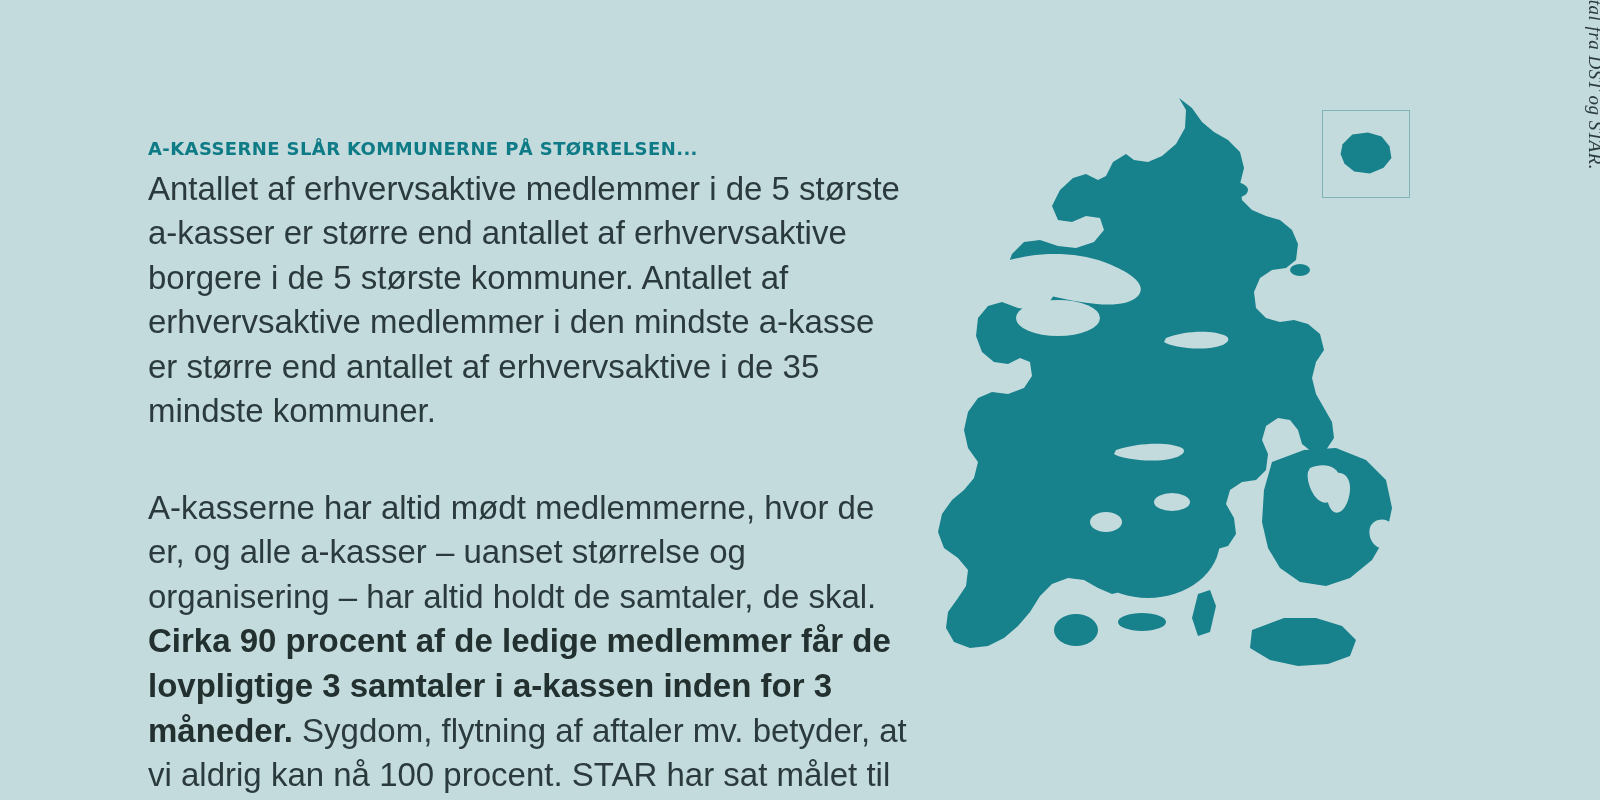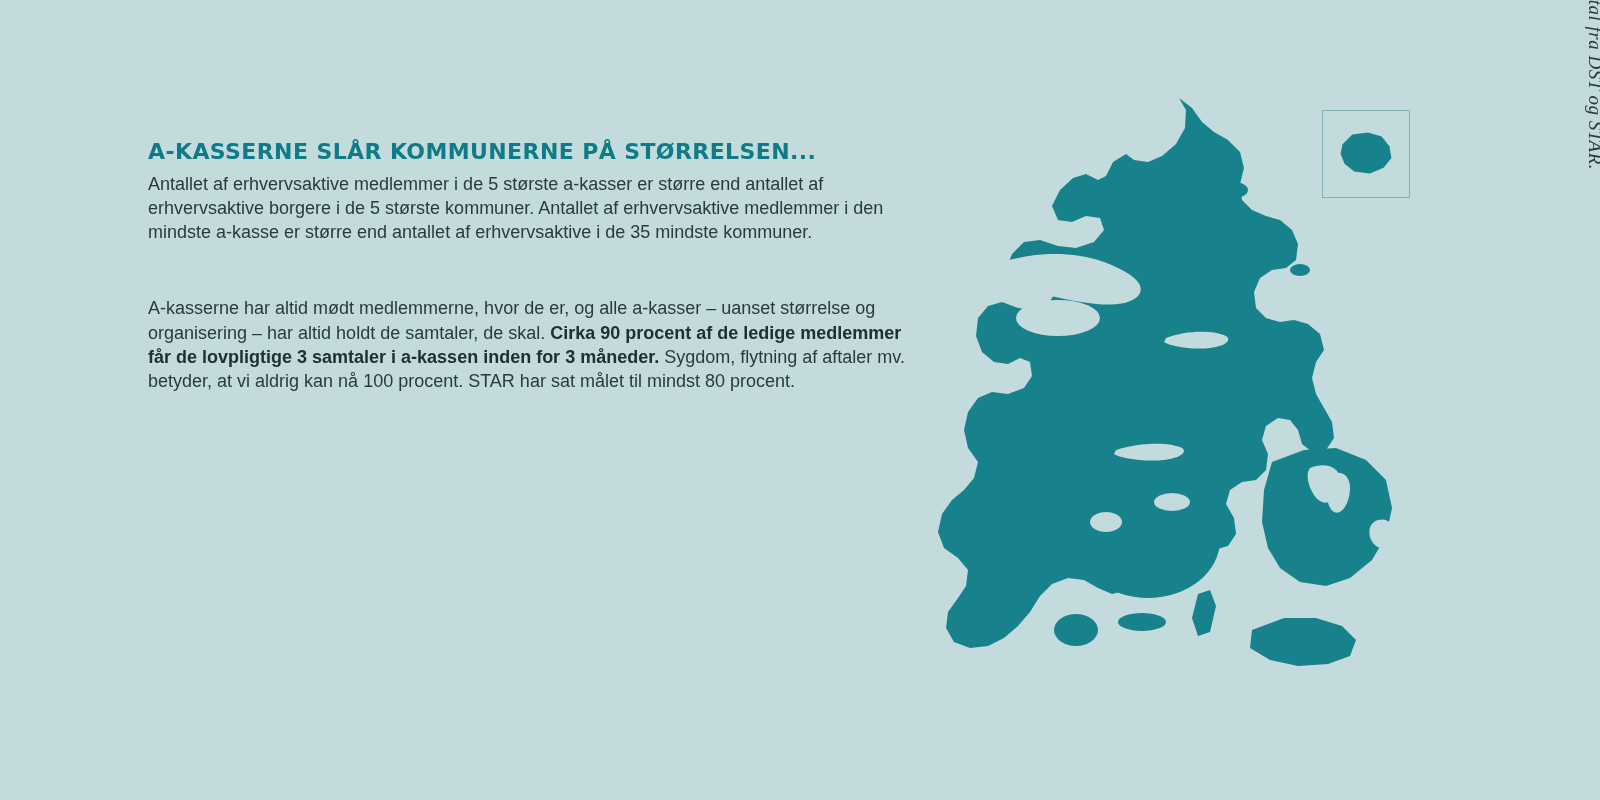--- a/index.html
+++ b/index.html
@@ -28,29 +28,29 @@
     top: 138px;
     width: 760px;
   }
   .block + .block {
     margin-top: 52px;
   }
   .block-heading {
     color: #0e7b86;
     font-family: "DejaVu Sans", sans-serif;
     font-weight: bold;
-    font-size: 22px;
+    font-size: 18px;
     letter-spacing: 0.4px;
     margin: 0 0 6px 0;
     line-height: 1.25;
   }
   .block-body {
     color: #2b3a3c;
     font-family: "Liberation Sans", sans-serif;
-    font-size: 18px;
+    font-size: 33px;
     line-height: 1.35;
     margin: 0;
     font-weight: 400;
   }
   .block-body .bold {
     font-weight: bold;
     color: #22302f;
   }
 
   

